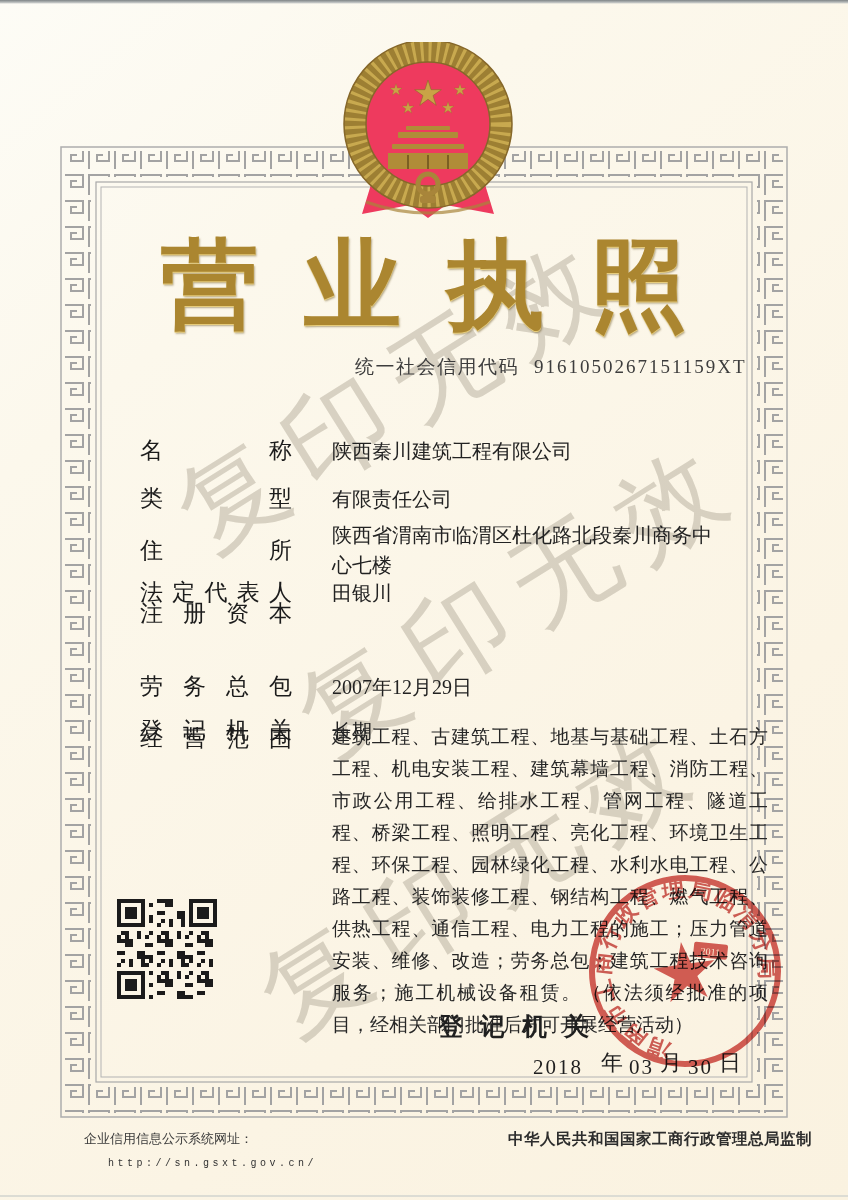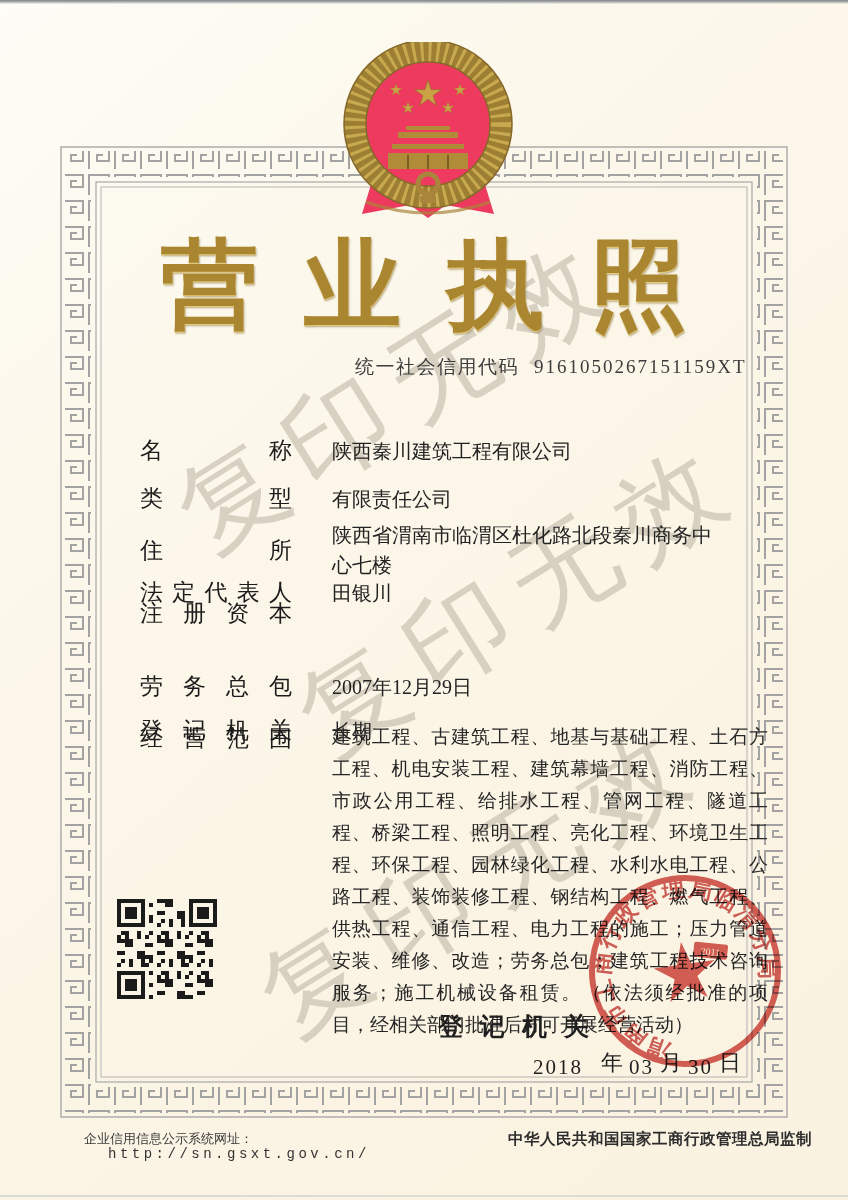--- a/index.html
+++ b/index.html
@@ -86,22 +86,22 @@
   
   .qr{position:absolute;left:117px;top:899px;z-index:3;}
   
   .seal{position:absolute;left:582px;top:868px;z-index:4;mix-blend-mode:multiply;transform:rotate(-8deg);}
   
   .footer-left{
     position:absolute;left:84px;top:1131px;z-index:3;
     font-size:13px;color:#3a3a3a;line-height:15px;
   }
   .footer-left .url{
-    display:block;margin-left:24px;margin-top:1px;
-    font-family:"Liberation Mono",monospace;font-size:14px;letter-spacing:3.5px;color:#333;
+    display:block;margin-left:24px;margin-top:10px;
+    font-family:"Liberation Mono",monospace;font-size:10px;letter-spacing:3.5px;color:#333;
   }
   .footer-right{
     position:absolute;left:508px;top:1129px;z-index:3;
     font-size:15.5px;font-weight:600;letter-spacing:.5px;color:#2d2d2d;white-space:nowrap;
   }
 </style>
 </head>
 <body>
 
 <div class="paper">

